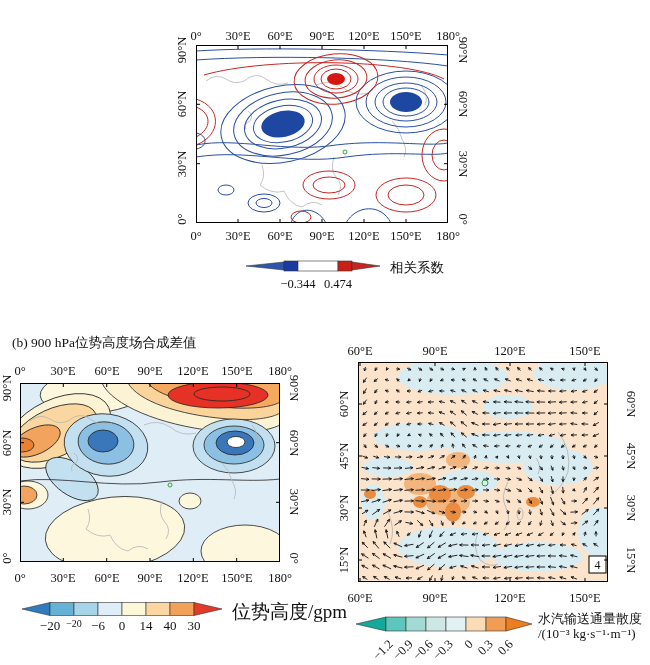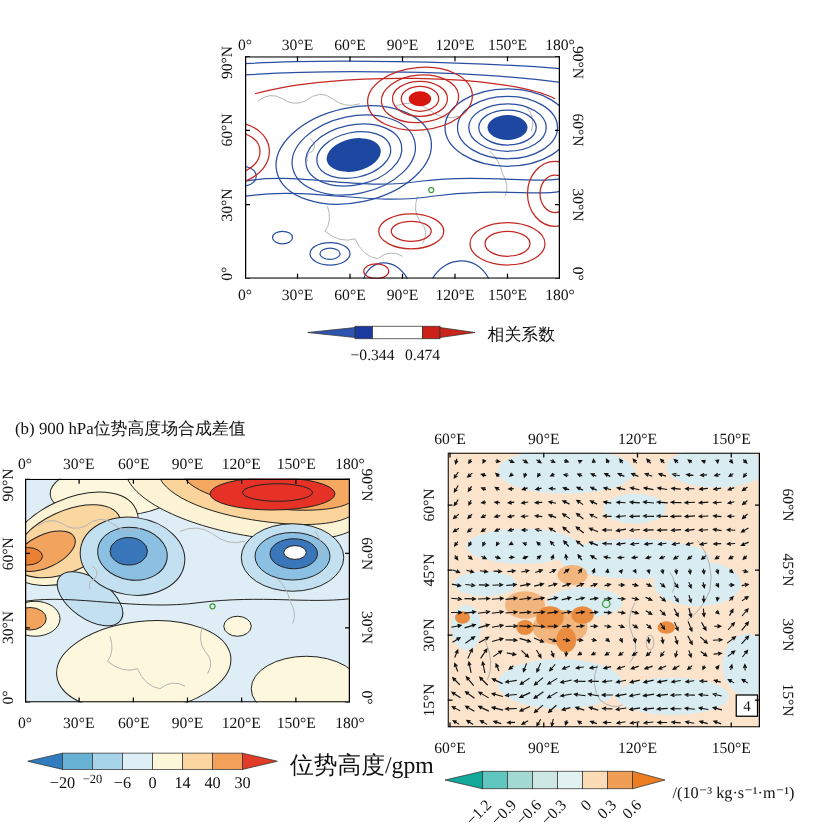--- a/index.html
+++ b/index.html
@@ -775,15 +775,16 @@
     <rect x="130" y="2" width="20" height="14" stroke="#333" stroke-width="0.6" fill="#f09d55"></rect>
     <polygon points="150,2 150,16 176,9" stroke="#333" stroke-width="0.6" fill="#ed7d21"></polygon>
   </svg>
   <span class="rt" style="left:386px;top:637px">−1.2</span>
   <span class="rt" style="left:406px;top:637px">−0.9</span>
   <span class="rt" style="left:426px;top:637px">−0.6</span>
   <span class="rt" style="left:446px;top:637px">−0.3</span>
   <span class="rt" style="left:466px;top:637px">0</span>
   <span class="rt" style="left:486px;top:637px">0.3</span>
   <span class="rt" style="left:506px;top:637px">0.6</span>
+  <span class="cblabel" style="left:538px;top:610px">水汽输送通量散度</span>
   <span class="cblabel" style="left:538px;top:626px">/(10⁻³ kg·s⁻¹·m⁻¹)</span>
 
 </div>
 
 </body></html>

